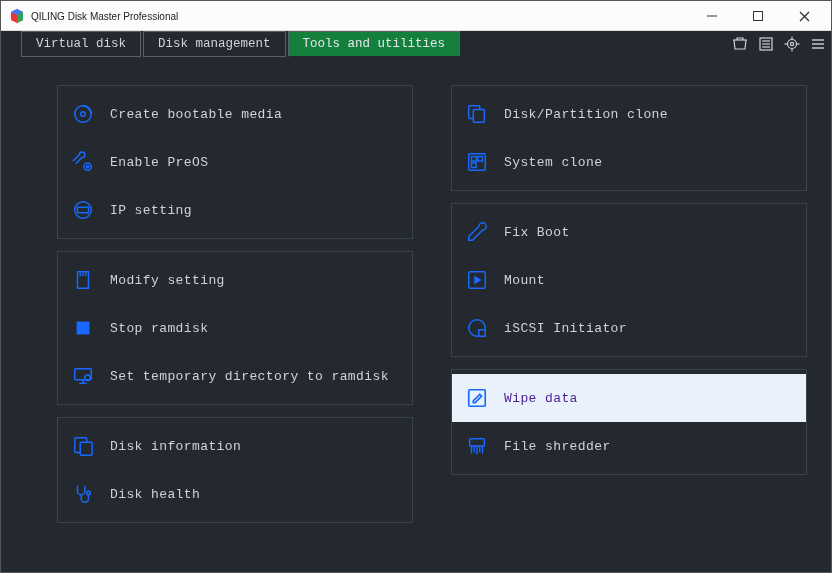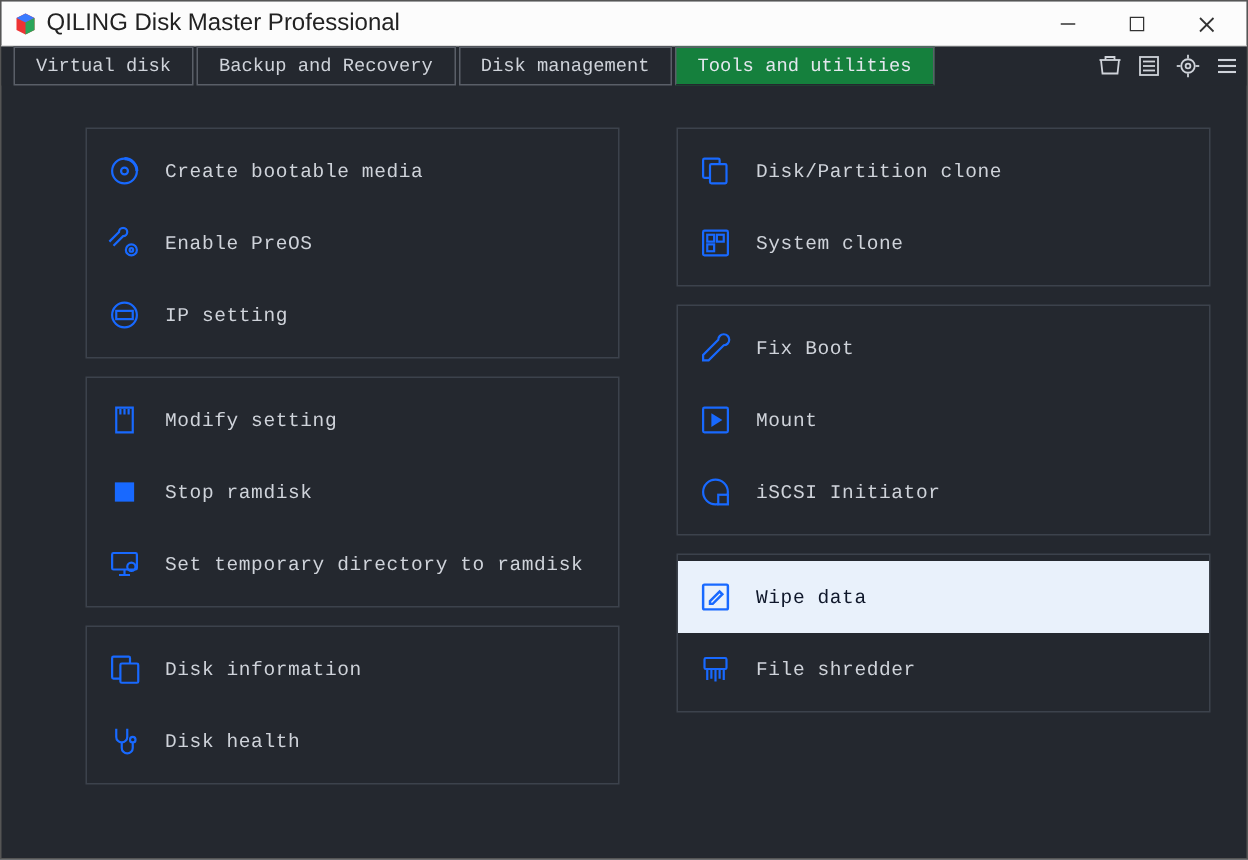--- a/index.html
+++ b/index.html
@@ -20,35 +20,35 @@
     flex-direction: column;
   }
   .titlebar {
     height: 30px;
     background: #fcfcfc;
     display: flex;
     align-items: center;
     padding: 1px 4px 0 8px;
     color: #222;
     font-family: "Segoe UI","Microsoft YaHei",sans-serif;
-    font-size: 16px;
+    font-size: 10px;
     border-bottom: 1px solid #ddd;
   }
   .titlebar .app-icon { width: 16px; height: 16px; margin-right: 6px; }
   .titlebar .title { flex: 1; }
   .win-btn {
     width: 46px; height: 30px;
     display: flex; align-items: center; justify-content: center;
     color: #333;
   }
   .tabstrip {
     height: 26px;
     display: flex;
     align-items: stretch;
-    padding-left: 8px;
+    padding-left: 20px;
     background: #24282f;
   }
   .tab {
     border: 1px solid #5a5f68;
     color: #cfd3da;
     padding: 0 14px;
     display: flex; align-items: center;
     font-size: 12.5px;
     margin-right: 2px;
     background: #24282f;
@@ -78,21 +78,21 @@
   .item {
     display: flex;
     align-items: center;
     height: 48px;
     padding: 0 12px;
     color: #cfd3da;
     cursor: pointer;
   }
   .item.selected {
     background: #e9f1fb;
-    color: #0f172a;
+    color: #4c1d95;
   }
   .item .icon {
     width: 26px; height: 26px;
     margin-right: 14px;
     display: flex; align-items: center; justify-content: center;
     color: #1869ff;
   }
   .item.selected .icon { color: #1869ff; }
   .item .label { font-size: 13px; letter-spacing: 0.4px; }
   svg { display: block; }
@@ -127,23 +127,20 @@
           <line x1="10" y1="1" x2="1" y2="10" stroke="#333" stroke-width="1.2"></line>
         </svg>
     </div>
   </div>
 
   <div class="tabstrip">
     <div class="tab">
         <span>Virtual disk</span>
       </div>
     <div class="tab">
-        <span>Backup and Recovery</span>
-      </div>
-    <div class="tab">
         <span>Disk management</span>
       </div>
     <div class="tab active">
         <span>Tools and utilities</span>
       </div>
     <div class="spacer"></div>
     <div class="mini-icon">
       <svg width="16" height="16" viewBox="0 0 16 16" fill="none" stroke="#cfd3da" stroke-width="1.2">
           <path d="M2 4 L3 13 L13 13 L14 4"></path>
           <path d="M1 4 L15 4"></path>

